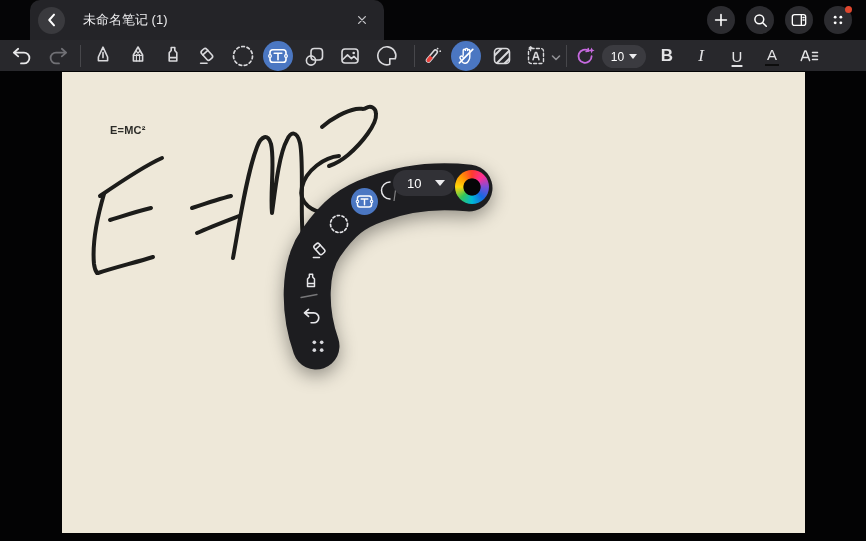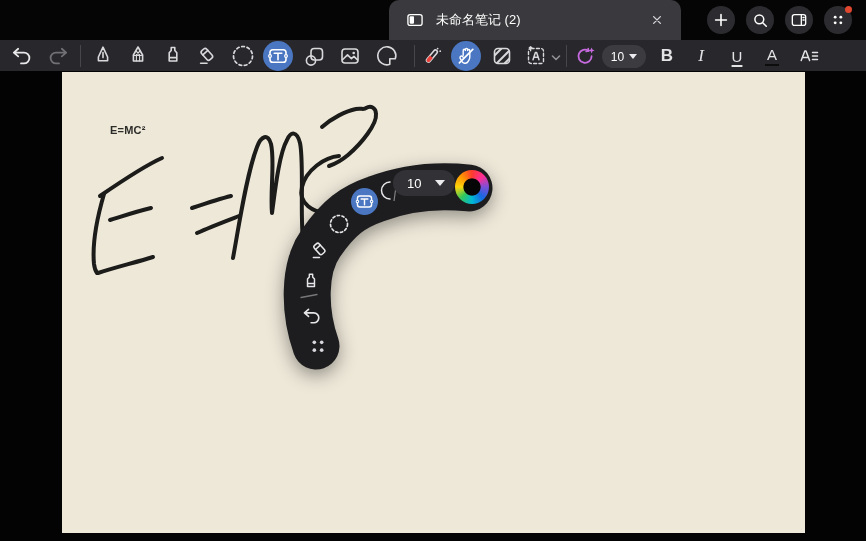--- a/index.html
+++ b/index.html
@@ -64,33 +64,34 @@
   .pUndo{left:298px;top:302px;width:27px;height:27px;}
   .pDots{left:304px;top:332px;width:28px;height:27px;}
 </style>
 </head>
 <body>
 
 <div class="app">
 
   <div class="topbar">
 
-
-    <div class="tab tab2">
-      <svg class="split-ic" width="20" height="20" viewBox="0 0 24 24">
-        <rect class="stk" x="3.5" y="5.5" width="17" height="13" rx="2.6" style="stroke:#fff"></rect>
-        <rect x="5.6" y="7.6" width="5.2" height="8.8" rx="1" fill="#fff"></rect>
-      </svg>
-      <span class="tab-title" style="color:#fff">未命名笔记 (2)</span>
+    <div class="tab tab1">
+      <button class="circle-btn">
+        <svg width="22" height="22" viewBox="0 0 24 24">
+          <path class="stk" style="stroke:#fff;stroke-width:2.2" d="M14.2 6.2 L9 12 L14.2 17.8"></path>
+        </svg>
+      </button>
+      <span class="tab-title">未命名笔记 (1)</span>
       <button class="tab-close">
         <svg width="18" height="18" viewBox="0 0 24 24">
-          <path class="stk" style="stroke:#d6d6da;stroke-width:1.8" d="M7.5 7.5 L16.5 16.5 M16.5 7.5 L7.5 16.5"></path>
+          <path class="stk" style="stroke:#c3c3c7;stroke-width:1.8" d="M7.5 7.5 L16.5 16.5 M16.5 7.5 L7.5 16.5"></path>
         </svg>
       </button>
     </div>
+
 
     <button class="tr-btn" style="left:707px">
       <svg width="20" height="20" viewBox="0 0 24 24">
         <path class="stk" style="stroke:#fff;stroke-width:1.9" d="M12 5.5 V18.5 M5.5 12 H18.5"></path>
       </svg>
     </button>
     <button class="tr-btn" style="left:746px">
       <svg width="19" height="19" viewBox="0 0 24 24">
         <circle class="stk" style="stroke:#fff;stroke-width:1.9" cx="10.5" cy="10.5" r="5.6"></circle>
         <path class="stk" style="stroke:#fff;stroke-width:1.9" d="M14.8 14.8 L19.3 19.3"></path>

